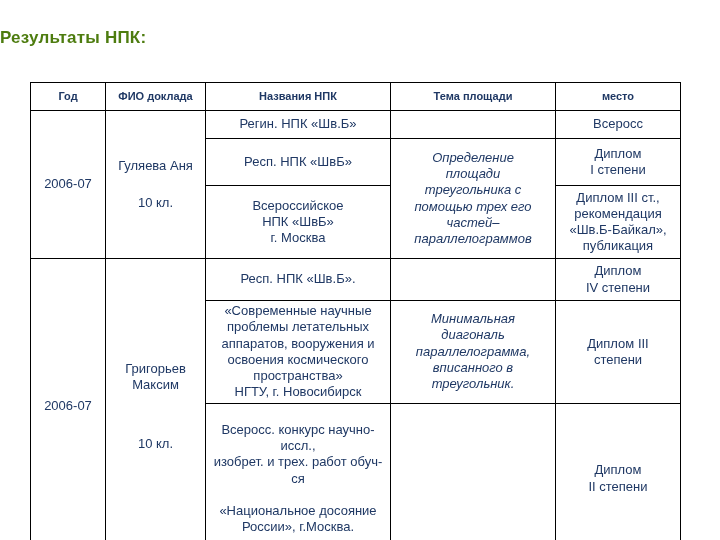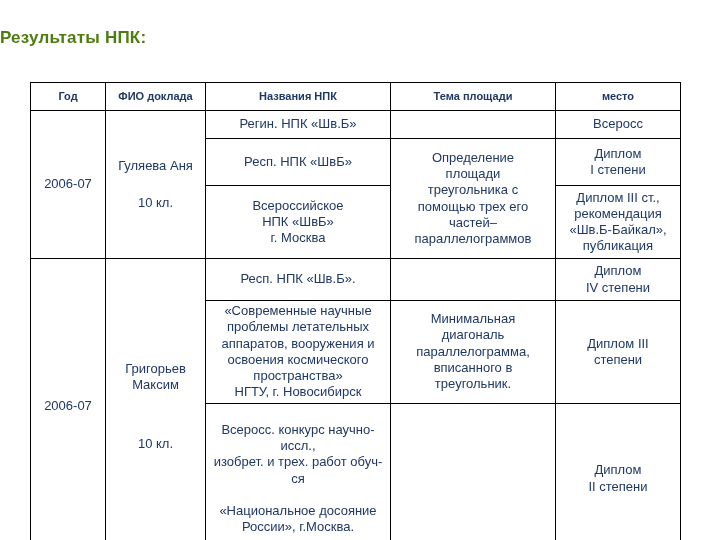--- a/index.html
+++ b/index.html
@@ -37,21 +37,21 @@
     font-size: 13px;
     line-height: 1.25;
     padding: 2px 3px;
     white-space: pre-line;
     color: #1F3864;
   }
   table.results th {
     font-weight: bold;
     font-size: 11px;
   }
-  .italic { }
+  .italic { font-style: italic; }
   .fs-small { font-size: 11.5px; }
   .bold { font-weight: normal; }
   .v-top { vertical-align: top; padding-top: 4px; }
   .grade-gap { margin-top: 26px; }
   .grade-gap-sm { margin-top: 4px; }
 </style>
 </head>
 <body>
 
 <div class="slide-title">Результаты НПК:</div>

